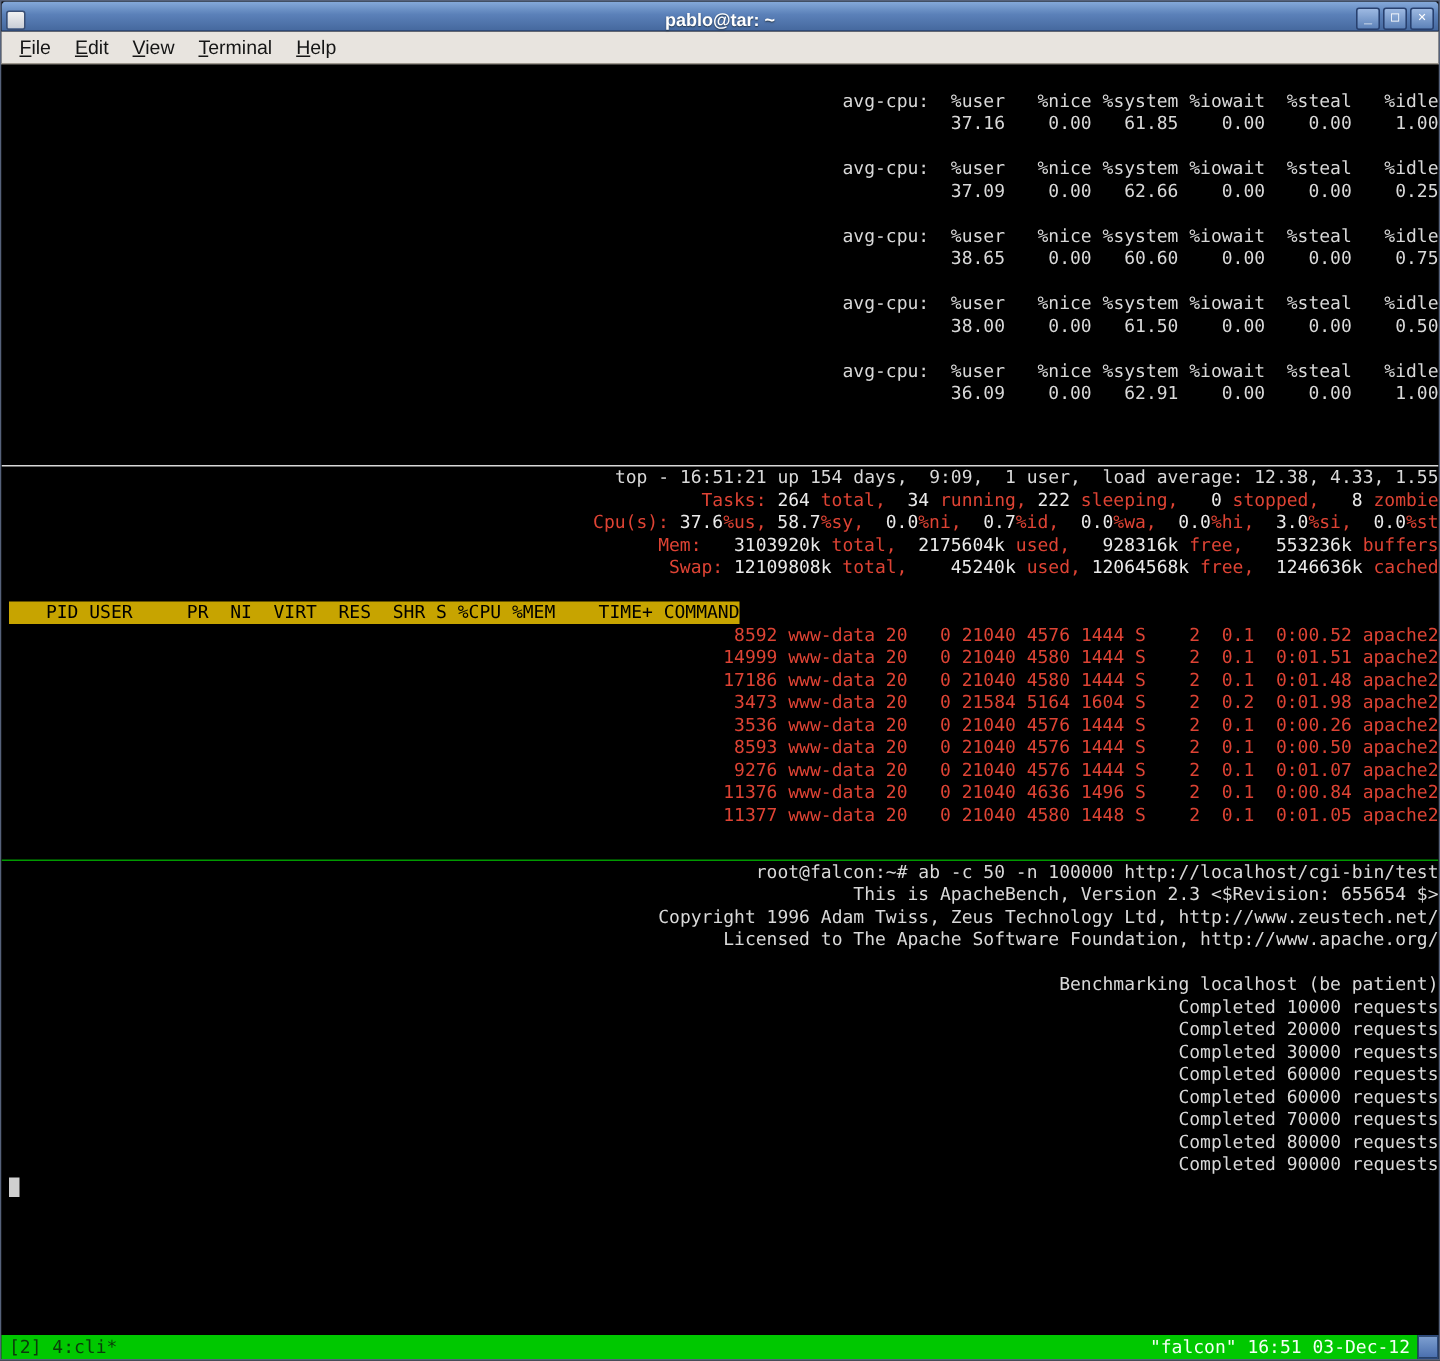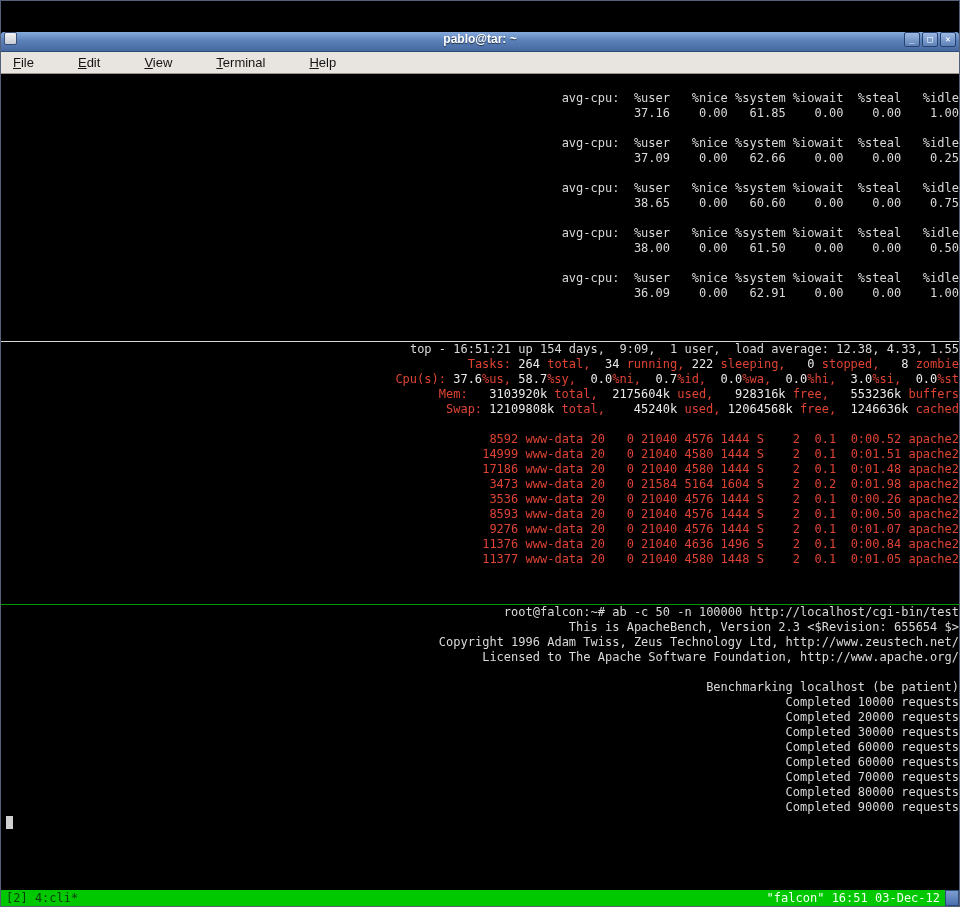--- a/index.html
+++ b/index.html
@@ -10,24 +10,23 @@
     position: absolute; inset: 0;
     display: flex; flex-direction: column;
     border: 1px solid #55617a; background: #000;
   }
 
   
   .titlebar {
     height: 20px; flex: 0 0 20px;
     background: linear-gradient(#86aada 0%, #5b81b9 45%, #46699f 100%);
     border-bottom: 1px solid #2e4a78;
-    display: flex; align-items: flex-start;
+    display: flex; align-items: flex-end;
     padding: 0 3px; position: relative;
     border-radius: 3px 3px 0 0;
-    margin-top: 31px;
   }
   .win-icon {
     width: 13px; height: 13px; flex: 0 0 13px;
     background: linear-gradient(#f2f2f2, #c8cdd6);
     border: 1px solid #3a4f75; border-radius: 2px;
   }
   .title {
     position: absolute; left: 0; right: 0; text-align: center;
     color: #fff; font-weight: bold; font-size: 12px;
     text-shadow: 0 1px 1px #234;
@@ -39,21 +38,21 @@
     border: 1px solid #28406e; border-radius: 2px;
     color: #fff; font-size: 9px; line-height: 13px; text-align: center;
     font-family: "DejaVu Sans Mono", monospace;
   }
 
   
   .menubar {
     height: 22px; flex: 0 0 22px;
     background: #e8e4df; border-bottom: 1px solid #9c968c;
     display: flex; align-items: center; padding-left: 4px;
-    font-size: 13px; color: #151515; gap: 28px;
+    font-size: 13px; color: #151515;
   }
   .menu-item { display: inline-block; padding: 2px 8px; }
   .menu-item::first-letter { text-decoration: underline; }
 
   
   .terminal {
     flex: 1 1 auto; background: #000; overflow: hidden;
     font-family: "DejaVu Sans Mono", monospace;
     font-size: 12px; color: #d9d9d9;
     display: flex; flex-direction: column; text-align: right;
@@ -145,20 +144,21 @@
 
     <div class="pane2">
       <div>
           <div class="tline">top - 16:51:21 up 154 days,  9:09,  1 user,  load average: 12.38, 4.33, 1.55</div>
           <div class="tline"><span class="red">Tasks:</span><span class="wht"> 264 </span><span class="red">total,</span><span class="wht">  34 </span><span class="red">running,</span><span class="wht"> 222 </span><span class="red">sleeping,</span><span class="wht">   0 </span><span class="red">stopped,</span><span class="wht">   8 </span><span class="red">zombie</span></div>
           <div class="tline"><span class="red">Cpu(s):</span><span class="wht"> 37.6</span><span class="red">%us,</span><span class="wht"> 58.7</span><span class="red">%sy,</span><span class="wht">  0.0</span><span class="red">%ni,</span><span class="wht">  0.7</span><span class="red">%id,</span><span class="wht">  0.0</span><span class="red">%wa,</span><span class="wht">  0.0</span><span class="red">%hi,</span><span class="wht">  3.0</span><span class="red">%si,</span><span class="wht">  0.0</span><span class="red">%st</span></div>
           <div class="tline"><span class="red">Mem:</span><span class="wht">   3103920k </span><span class="red">total,</span><span class="wht">  2175604k </span><span class="red">used,</span><span class="wht">   928316k </span><span class="red">free,</span><span class="wht">   553236k </span><span class="red">buffers</span></div>
           <div class="tline"><span class="red">Swap:</span><span class="wht"> 12109808k </span><span class="red">total,</span><span class="wht">    45240k </span><span class="red">used,</span><span class="wht"> 12064568k </span><span class="red">free,</span><span class="wht">  1246636k </span><span class="red">cached</span></div>
           <div class="tline"></div>
         </div>
+      <div class="tline top-hdr">  PID USER     PR  NI  VIRT  RES  SHR S %CPU %MEM    TIME+ COMMAND</div>
       <div>
           <div class="tline red"> 8592 www-data 20   0 21040 4576 1444 S    2  0.1  0:00.52 apache2</div>
           <div class="tline red">14999 www-data 20   0 21040 4580 1444 S    2  0.1  0:01.51 apache2</div>
           <div class="tline red">17186 www-data 20   0 21040 4580 1444 S    2  0.1  0:01.48 apache2</div>
           <div class="tline red"> 3473 www-data 20   0 21584 5164 1604 S    2  0.2  0:01.98 apache2</div>
           <div class="tline red"> 3536 www-data 20   0 21040 4576 1444 S    2  0.1  0:00.26 apache2</div>
           <div class="tline red"> 8593 www-data 20   0 21040 4576 1444 S    2  0.1  0:00.50 apache2</div>
           <div class="tline red"> 9276 www-data 20   0 21040 4576 1444 S    2  0.1  0:01.07 apache2</div>
           <div class="tline red">11376 www-data 20   0 21040 4636 1496 S    2  0.1  0:00.84 apache2</div>
           <div class="tline red">11377 www-data 20   0 21040 4580 1448 S    2  0.1  0:01.05 apache2</div>

